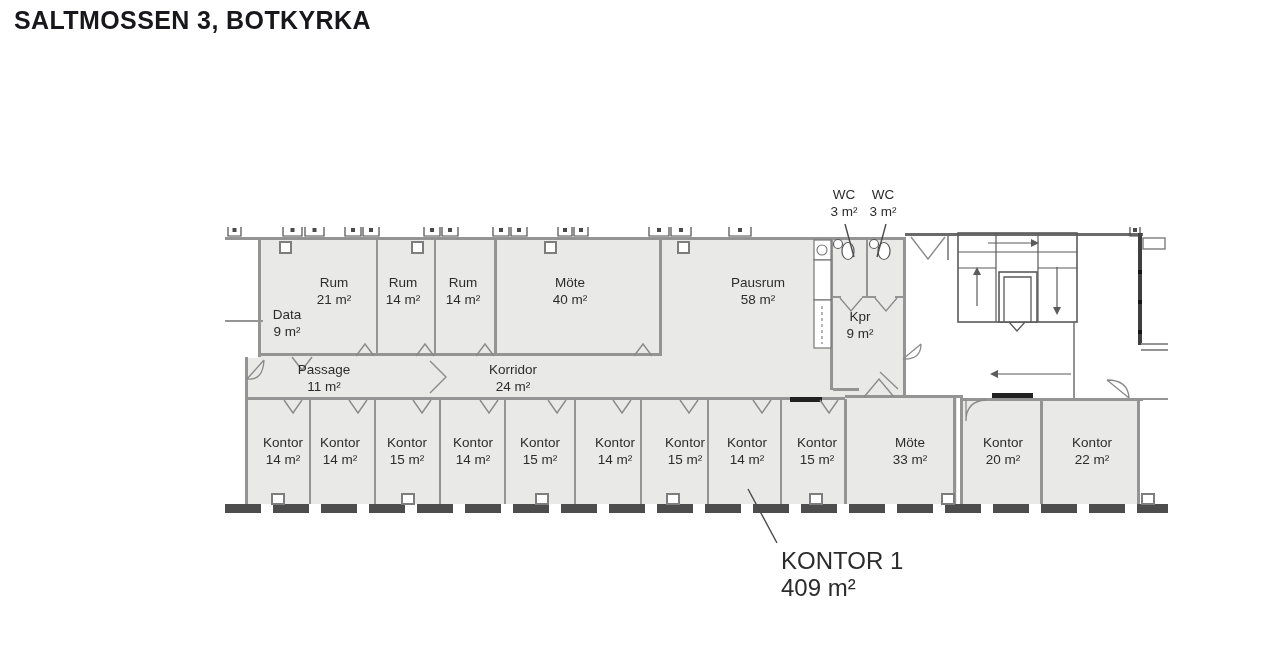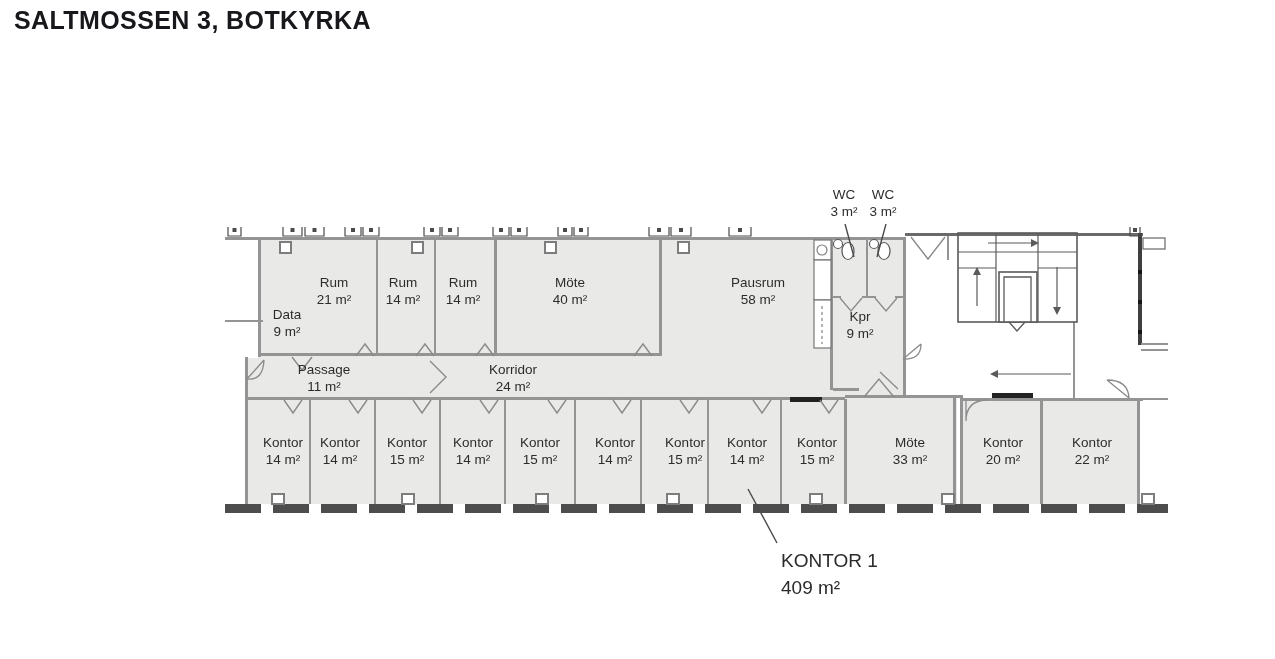--- a/index.html
+++ b/index.html
@@ -8,21 +8,21 @@
   #page-title{position:absolute;left:14px;top:6px;font-size:25px;font-weight:bold;
        color:#17171c;letter-spacing:.4px;margin:0;}
   .fill{position:absolute;}
   .wall{position:absolute;background:#949494;}
   .darkwall{position:absolute;background:repeating-linear-gradient(90deg,
        #4d4d4d 0px,#4d4d4d 36px,#ffffff 36px,#ffffff 48px);}
   .col{position:absolute;background:#fff;border:2px solid #7d7d7d;box-sizing:border-box;}
   .dot{position:absolute;background:#151515;}
   .rlabel{position:absolute;transform:translateX(-50%);text-align:center;
        font-size:13.5px;line-height:17px;color:#2c2c2c;white-space:nowrap;}
-  #callout{position:absolute;font-size:19px;line-height:27px;color:#2b2b2b;white-space:nowrap;}
+  #callout{position:absolute;font-size:24px;line-height:27px;color:#2b2b2b;white-space:nowrap;}
   svg#overlay{position:absolute;left:0;top:0;pointer-events:none;}
 </style>
 </head>
 <body>
 
 <div id="app">
   <h1 id="page-title">SALTMOSSEN 3, BOTKYRKA</h1>
   <div id="plan">
       <div class="fill" style="left: 258px; top: 237px; width: 648px; height: 121px; background: rgb(233, 233, 231);"></div>
       <div class="fill" style="left: 245px; top: 358px; width: 661px; height: 148px; background: rgb(233, 233, 231);"></div>

